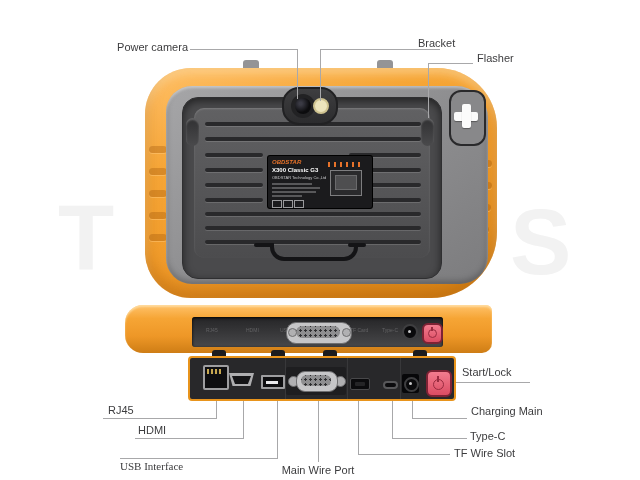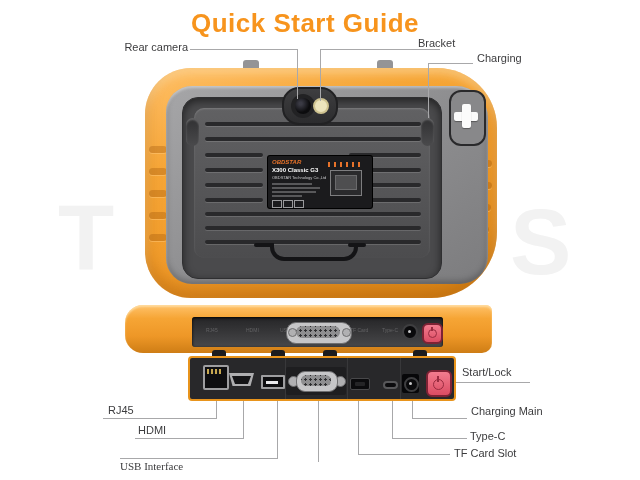--- a/index.html
+++ b/index.html
@@ -78,21 +78,20 @@
   .mwp{position:absolute;text-align:center;}
 </style>
 </head>
 <body>
 
 <div id="page">
 
   <div class="wm" style="left:58px;top:192px;">T</div>
   <div class="wm" style="left:510px;top:196px;">S</div>
 
-  <div class="title">Quick Start Guide</div>
 
   <div class="abs dev tab-top" style="left:243px;top:60px;"></div>
   <div class="abs dev tab-top" style="left:377px;top:60px;"></div>
 
   <div class="abs dev body-top" style="left:145px;top:68px;width:352px;height:230px;">
 
     <div class="rib" style="left:4px;top:78px;"></div>
     <div class="rib" style="left:4px;top:100px;"></div>
     <div class="rib" style="left:4px;top:122px;"></div>
     <div class="rib" style="left:4px;top:144px;"></div>
@@ -157,23 +156,23 @@
   <div class="abs dev notch-stub" style="left:254px;top:243px;width:18px;"></div>
   <div class="abs dev notch-stub" style="left:348px;top:243px;width:18px;"></div>
   <div class="abs dev notch-dip" style="left:270px;top:243px;width:80px;height:14px;"></div>
 
   <div class="ln over" style="left:190px;top:49px;width:108px;height:1px;"></div>
   <div class="ln over" style="left:297px;top:49px;width:1px;height:50px;"></div>
   <div class="ln over" style="left:320px;top:49px;width:120px;height:1px;"></div>
   <div class="ln over" style="left:320px;top:49px;width:1px;height:52px;"></div>
   <div class="ln over" style="left:428px;top:63px;width:45px;height:1px;"></div>
   <div class="ln over" style="left:428px;top:63px;width:1px;height:55px;"></div>
-  <div class="lbl over" style="left:100px;top:41px;width:88px;text-align:right;">Rear camera</div>
+  <div class="lbl over" style="left:100px;top:41px;width:88px;text-align:right;">Power camera</div>
   <div class="lbl over" style="left:418px;top:37px;">Bracket</div>
-  <div class="lbl over" style="left:477px;top:52px;">Charging</div>
+  <div class="lbl over" style="left:477px;top:52px;">Flasher</div>
 
   <div class="abs dev slab" style="left:125px;top:305px;width:367px;height:48px;"></div>
   <div class="abs dev strip" style="left:192px;top:317px;width:251px;height:30px;">
     <div class="engraved" style="left:14px;top:10px;">RJ45</div>
     <div class="engraved" style="left:54px;top:10px;">HDMI</div>
     <div class="engraved" style="left:88px;top:10px;">USB</div>
     <div class="engraved" style="left:158px;top:10px;">TF Card</div>
     <div class="engraved" style="left:190px;top:10px;">Type-C</div>
 
     <div class="db15-o" style="left:94px;top:5px;width:64px;height:20px;"></div>
@@ -233,24 +232,25 @@
 
   <div class="ln over" style="left:243px;top:401px;width:1px;height:37px;"></div>
   <div class="ln over" style="left:135px;top:438px;width:109px;height:1px;"></div>
   <div class="lbl over" style="left:138px;top:424px;">HDMI</div>
 
   <div class="ln over" style="left:277px;top:401px;width:1px;height:57px;"></div>
   <div class="ln over" style="left:120px;top:458px;width:158px;height:1px;"></div>
   <div class="lbl over" style="left:120px;top:460px;font-family:Liberation Serif, serif;">USB Interface</div>
 
   <div class="ln over" style="left:318px;top:401px;width:1px;height:61px;"></div>
+  <div class="lbl mwp over" style="left:248px;top:464px;width:140px;">Main Wire Port</div>
 
   <div class="ln over" style="left:358px;top:401px;width:1px;height:53px;"></div>
   <div class="ln over" style="left:358px;top:454px;width:92px;height:1px;"></div>
-  <div class="lbl over" style="left:454px;top:447px;">TF Card Slot</div>
+  <div class="lbl over" style="left:454px;top:447px;">TF Wire Slot</div>
 
   <div class="ln over" style="left:392px;top:401px;width:1px;height:37px;"></div>
   <div class="ln over" style="left:392px;top:438px;width:75px;height:1px;"></div>
   <div class="lbl over" style="left:470px;top:430px;">Type-C</div>
 
   <div class="ln over" style="left:412px;top:401px;width:1px;height:17px;"></div>
   <div class="ln over" style="left:412px;top:418px;width:55px;height:1px;"></div>
   <div class="lbl over" style="left:471px;top:405px;">Charging Main</div>
 
   <div class="ln over" style="left:456px;top:382px;width:74px;height:1px;"></div>

